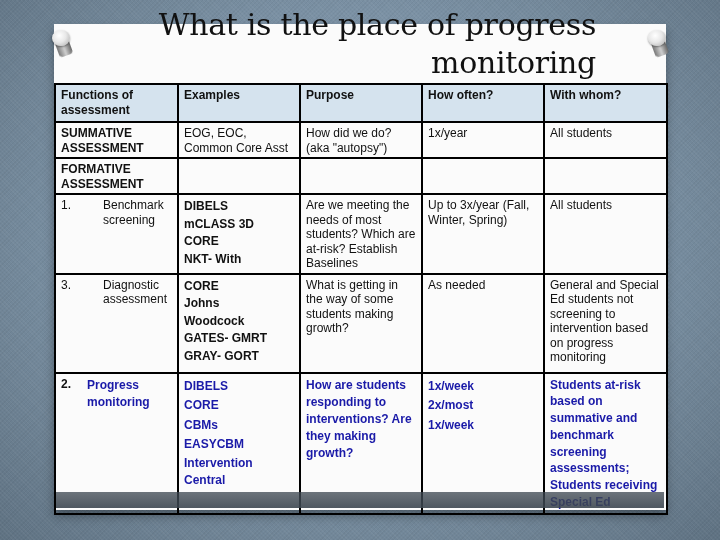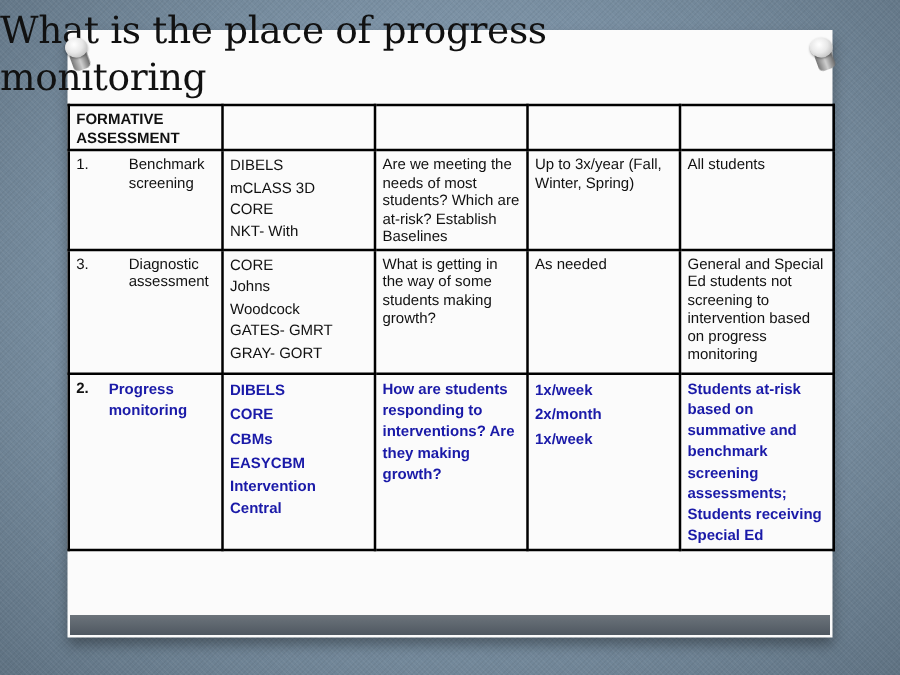--- a/index.html
+++ b/index.html
@@ -15,21 +15,21 @@
     background-image:
       repeating-linear-gradient(45deg, rgba(255,255,255,0.04) 0 1px, transparent 1px 3px),
       repeating-linear-gradient(-45deg, rgba(0,0,0,0.04) 0 1px, transparent 1px 3px);
   }
   .paper {
     position:absolute; left:54px; top:24px; width:612px; height:486px;
     background:#fbfbfb;
     box-shadow: 0 6px 10px rgba(0,0,0,0.35);
   }
   .title {
-    position:absolute; left:0; top:6px; width:596px; text-align:left;
+    position:absolute; left:0; top:6px; width:596px; text-align:right;
     font-family: "DejaVu Serif", "Liberation Serif", serif;
     font-size:30px; line-height:38px; color:#111; letter-spacing:-0.3px;
     z-index:3;
   }
   .title span { display:block; }
   .pin {
     position:absolute; width:20px; height:30px; z-index:4;
   }
   .pin .head {
     position:absolute; left:0; top:0; width:18px; height:16px; border-radius:50%;
@@ -50,21 +50,21 @@
     border-collapse:collapse; table-layout:fixed; z-index:2;
     font-size:12px; color:#111;
   }
   table.grid td {
     border:2px solid #000; vertical-align:top;
     padding:3px 5px 2px 5px; line-height:14.5px;
   }
   .head-row td { background:#d5e3ee; height:31px; }
   .bold { font-weight:bold; }
   .blue { color:#1a1aa8; font-weight:bold; }
-  .list-line { display:block; line-height:17.5px; }
+  .list-line { display:block; line-height:17.5px;font-weight:bold; }
   .blue .list-line { line-height:19.5px; }
   .sub { display:flex; }
   .sub .num { width:42px; flex:none; }
   .sub.prog .num { width:26px; }
   .shadow-strip {
     position:absolute; left:56px; top:492px; width:608px; height:16px;
     background: linear-gradient(180deg, rgba(60,70,80,0.75), rgba(60,70,80,0.9));
     z-index:2; pointer-events:none;
   }
 </style>
@@ -89,20 +89,34 @@
 
 <table class="grid">
   <colgroup>
     <col style="width:123px">
       <col style="width:122px">
       <col style="width:122px">
       <col style="width:122px">
       <col style="width:123px">
   </colgroup>
   <tbody>
+      <tr class="head-row">
+    <td class="bold">Functions of assessment</td>
+    <td class="bold">Examples</td>
+    <td class="bold">Purpose</td>
+    <td class="bold">How often?</td>
+    <td class="bold">With whom?</td>
+  </tr>
+  <tr style="height:36px">
+    <td class="bold">SUMMATIVE ASSESSMENT</td>
+    <td>EOG, EOC, Common Core Asst</td>
+    <td>How did we do? (aka "autopsy")</td>
+    <td>1x/year</td>
+    <td>All students</td>
+  </tr>
   <tr style="height:36px">
     <td class="bold">FORMATIVE ASSESSMENT</td>
     <td></td>
     <td></td>
     <td></td>
     <td></td>
   </tr>
   <tr style="height:79px">
     <td>
       <div class="sub">
@@ -149,21 +163,21 @@
       <span class="list-line">DIBELS</span>
       <span class="list-line">CORE</span>
       <span class="list-line">CBMs</span>
       <span class="list-line">EASYCBM</span>
       <span class="list-line" style="line-height:17px">Intervention</span>
       <span class="list-line" style="line-height:17px">Central</span>
     </td>
     <td style="line-height:17px">How are students responding to interventions? Are they making growth?</td>
     <td>
       <span class="list-line">1x/week</span>
-      <span class="list-line">2x/month</span>
+      <span class="list-line">2x/most</span>
       <span class="list-line">1x/week</span>
     </td>
     <td style="line-height:16.8px">Students at-risk based on summative and benchmark screening assessments; Students receiving Special Ed</td>
   </tr>
 </tbody>
   </table>
 
 <div class="shadow-strip"></div>
 
 </body></html>

